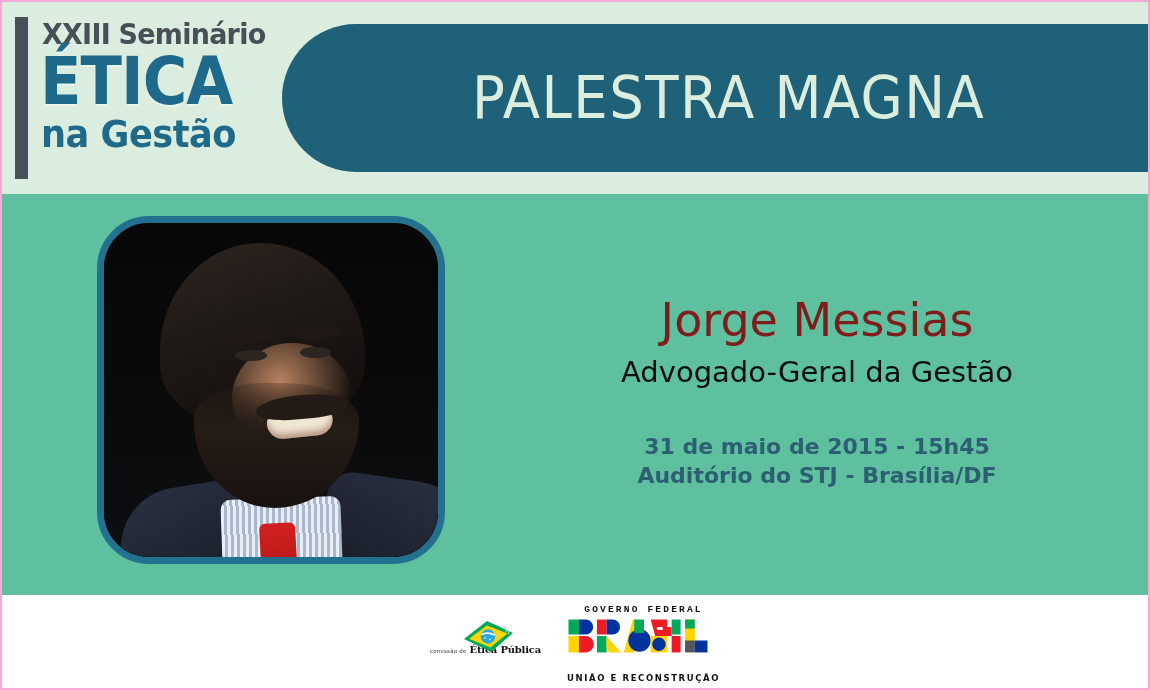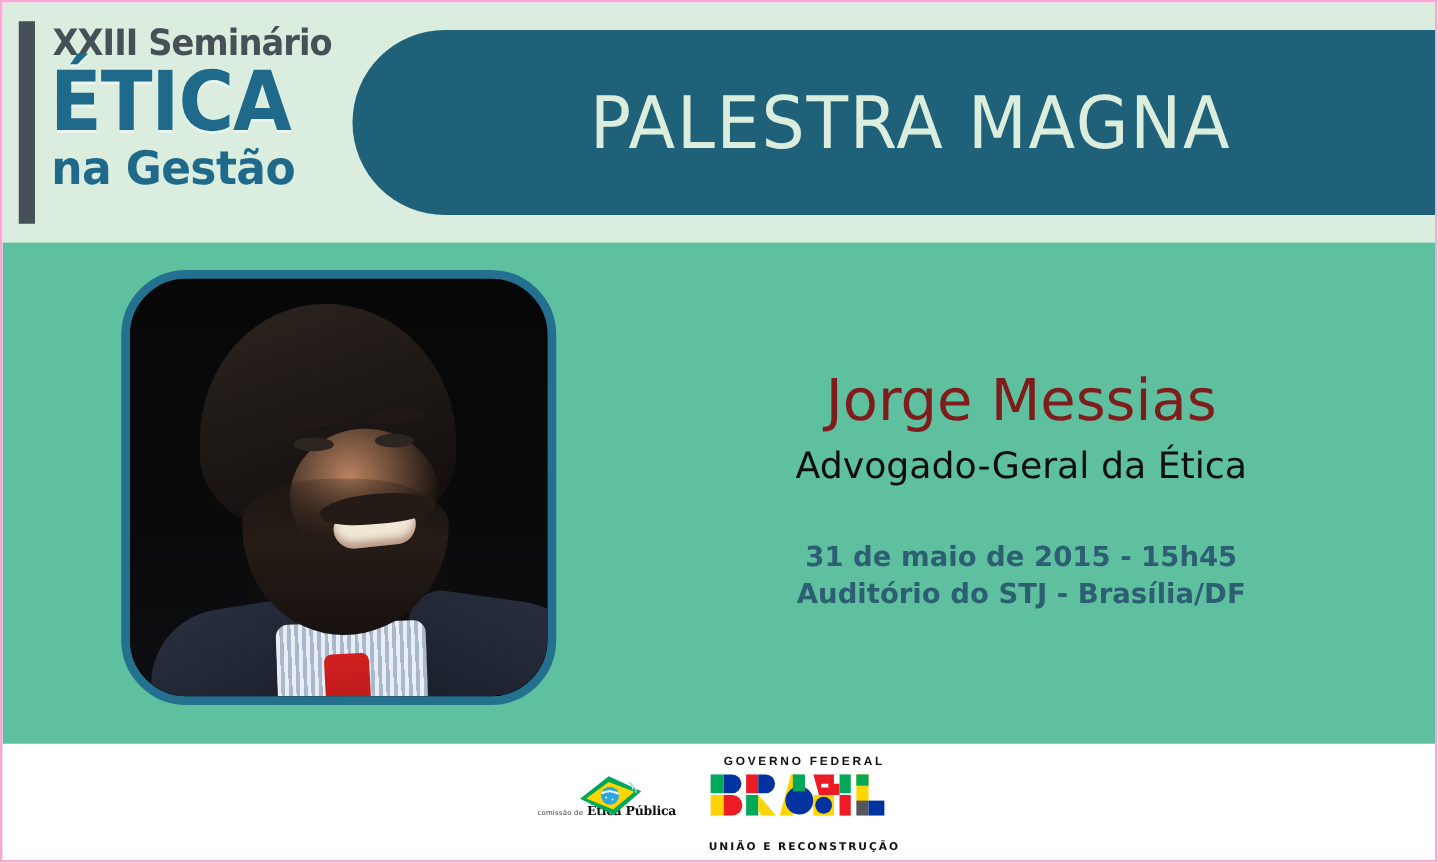--- a/index.html
+++ b/index.html
@@ -331,21 +331,21 @@
     width: 56px;
     height: 34px;
   }
 
   .gov-logo {
     text-align: center;
     position: relative;
     top: 2px;
   }
   .gov-top {
-    font-family: Liberation Sans, sans-serif;
+    font-family: Liberation Mono, monospace;
     font-weight: bold;
     font-size: 9.5px;
     letter-spacing: 2.2px;
     color: #111111;
     margin-bottom: 3px;
   }
   .gov-brasil {
     width: 142px;
     height: 36px;
     display: block;
@@ -395,21 +395,21 @@
         <div class="ph-brow-r"></div>
         <div class="ph-eye-l"></div>
         <div class="ph-eye-r"></div>
         <div class="ph-smile"></div>
         <div class="ph-moustache"></div>
       </div>
     </div>
 
     <div class="speaker-block">
       <div class="speaker-name">Jorge Messias</div>
-      <div class="speaker-role">Advogado-Geral da Ética</div>
+      <div class="speaker-role">Advogado-Geral da Gestão</div>
 
       <div class="event-info">
         <div class="event-line">31 de maio de 2015 - 15h45</div>
         <div class="event-line">Auditório do STJ - Brasília/DF</div>
       </div>
     </div>
   </div>
 
   <div class="footer">
 

